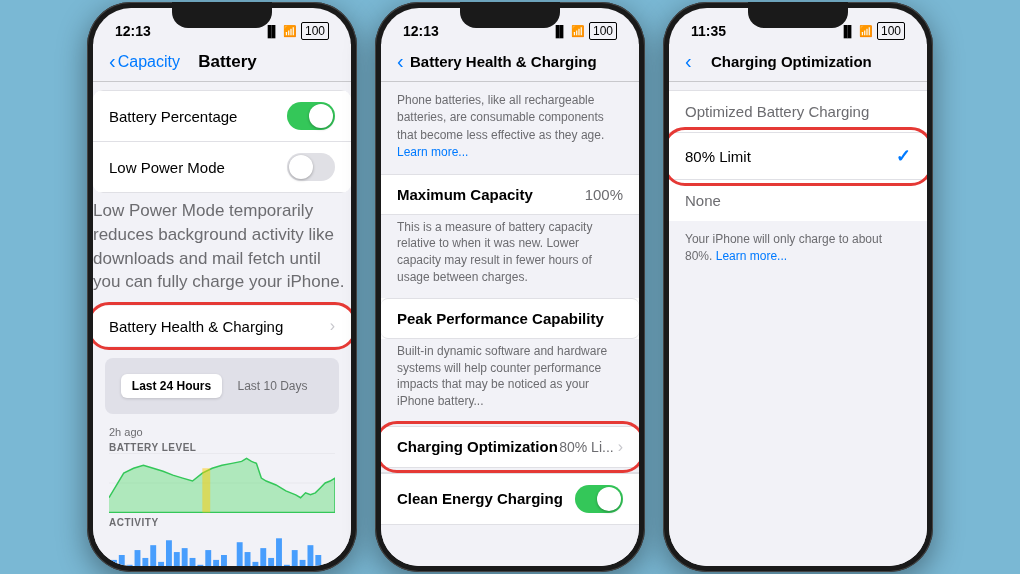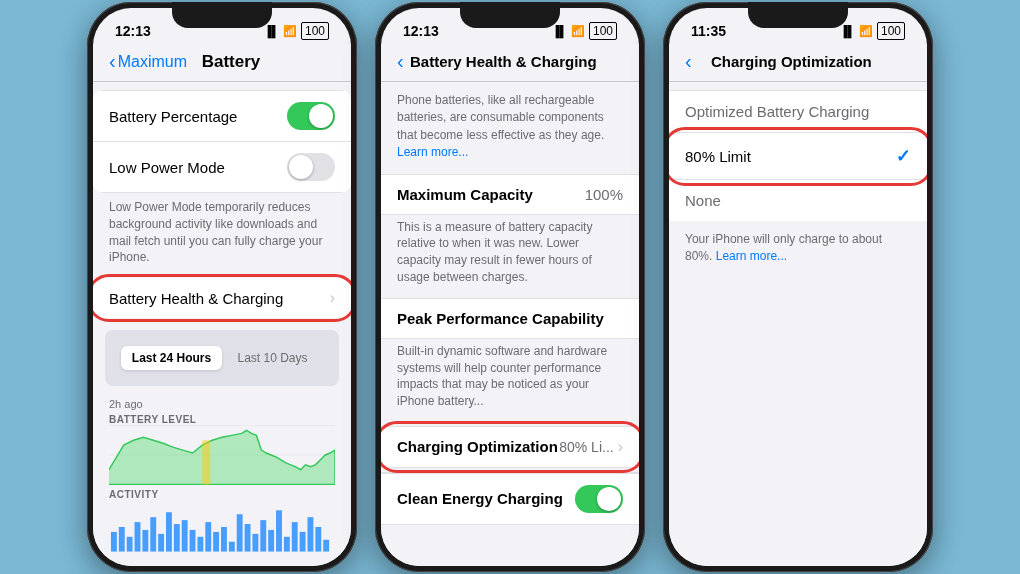--- a/index.html
+++ b/index.html
@@ -162,23 +162,23 @@
       position: absolute;
       top: 2px;
       box-shadow: 0 1px 3px rgba(0,0,0,0.3);
     }
 
     .toggle-on .toggle-thumb { right: 2px; }
     .toggle-off .toggle-thumb { left: 2px; }
 
     
     .sub-text {
-      font-size: 12px;
-      color: #6c6c70;
-      padding: 6px 16px 8px;
+      font-size: 17px;
+      color: #6c6c70;
+      padding: 6px 0 8px;
       line-height: 1.4;
     }
 
     
     .chevron {
       color: #c7c7cc;
       font-size: 16px;
     }
 
     .chart-tabs {
@@ -321,21 +321,21 @@
         <div class="status-icons">
           <span>▐▌</span>
           <span>📶</span>
           <span style="font-size:12px; border:1px solid #000; padding:1px 3px; border-radius:2px;">100</span>
         </div>
       </div>
 
       <div class="nav-bar">
         <div class="nav-back">
           <span class="nav-back-chevron">‹</span>
-          <span>Maximum</span>
+          <span>Capacity</span>
         </div>
         <span class="nav-title">Battery</span>
         <span style="width:60px;"></span>
       </div>
 
       <div class="screen-content">
 
         <div style="height:8px; background:#f2f2f7;"></div>
         <div style="background:#fff; border-radius:10px; margin:0 0; overflow:hidden;">
           <div class="settings-cell">
@@ -458,21 +458,21 @@
 
         <div style="background:#fff; margin:0;">
           <div class="settings-cell" style="border-top:0.5px solid #e0e0e5;">
             <span class="metric-title">Maximum Capacity</span>
             <span class="metric-value">100%</span>
           </div>
         </div>
         <div class="metric-desc">This is a measure of battery capacity relative to when it was new. Lower capacity may result in fewer hours of usage between charges.</div>
 
         <div style="background:#fff; margin:0;">
-          <div class="settings-cell" style="border-top:0.5px solid #e0e0e5;">
+          <div class="settings-cell" style="border-top:0.5px solid #e0e0e5;border-radius:7px;">
             <span class="metric-title">Peak Performance Capability</span>
           </div>
         </div>
         <div class="metric-desc">Built-in dynamic software and hardware systems will help counter performance impacts that may be noticed as your iPhone battery...</div>
 
         <div style="position:relative; margin:4px 0;">
           <div style="background:#fff; margin:0; overflow:hidden;">
             <div class="settings-cell" style="border-top:0.5px solid #e0e0e5;">
               <span class="metric-title">Charging Optimization</span>
               <div style="display:flex; align-items:center; gap:4px;">

